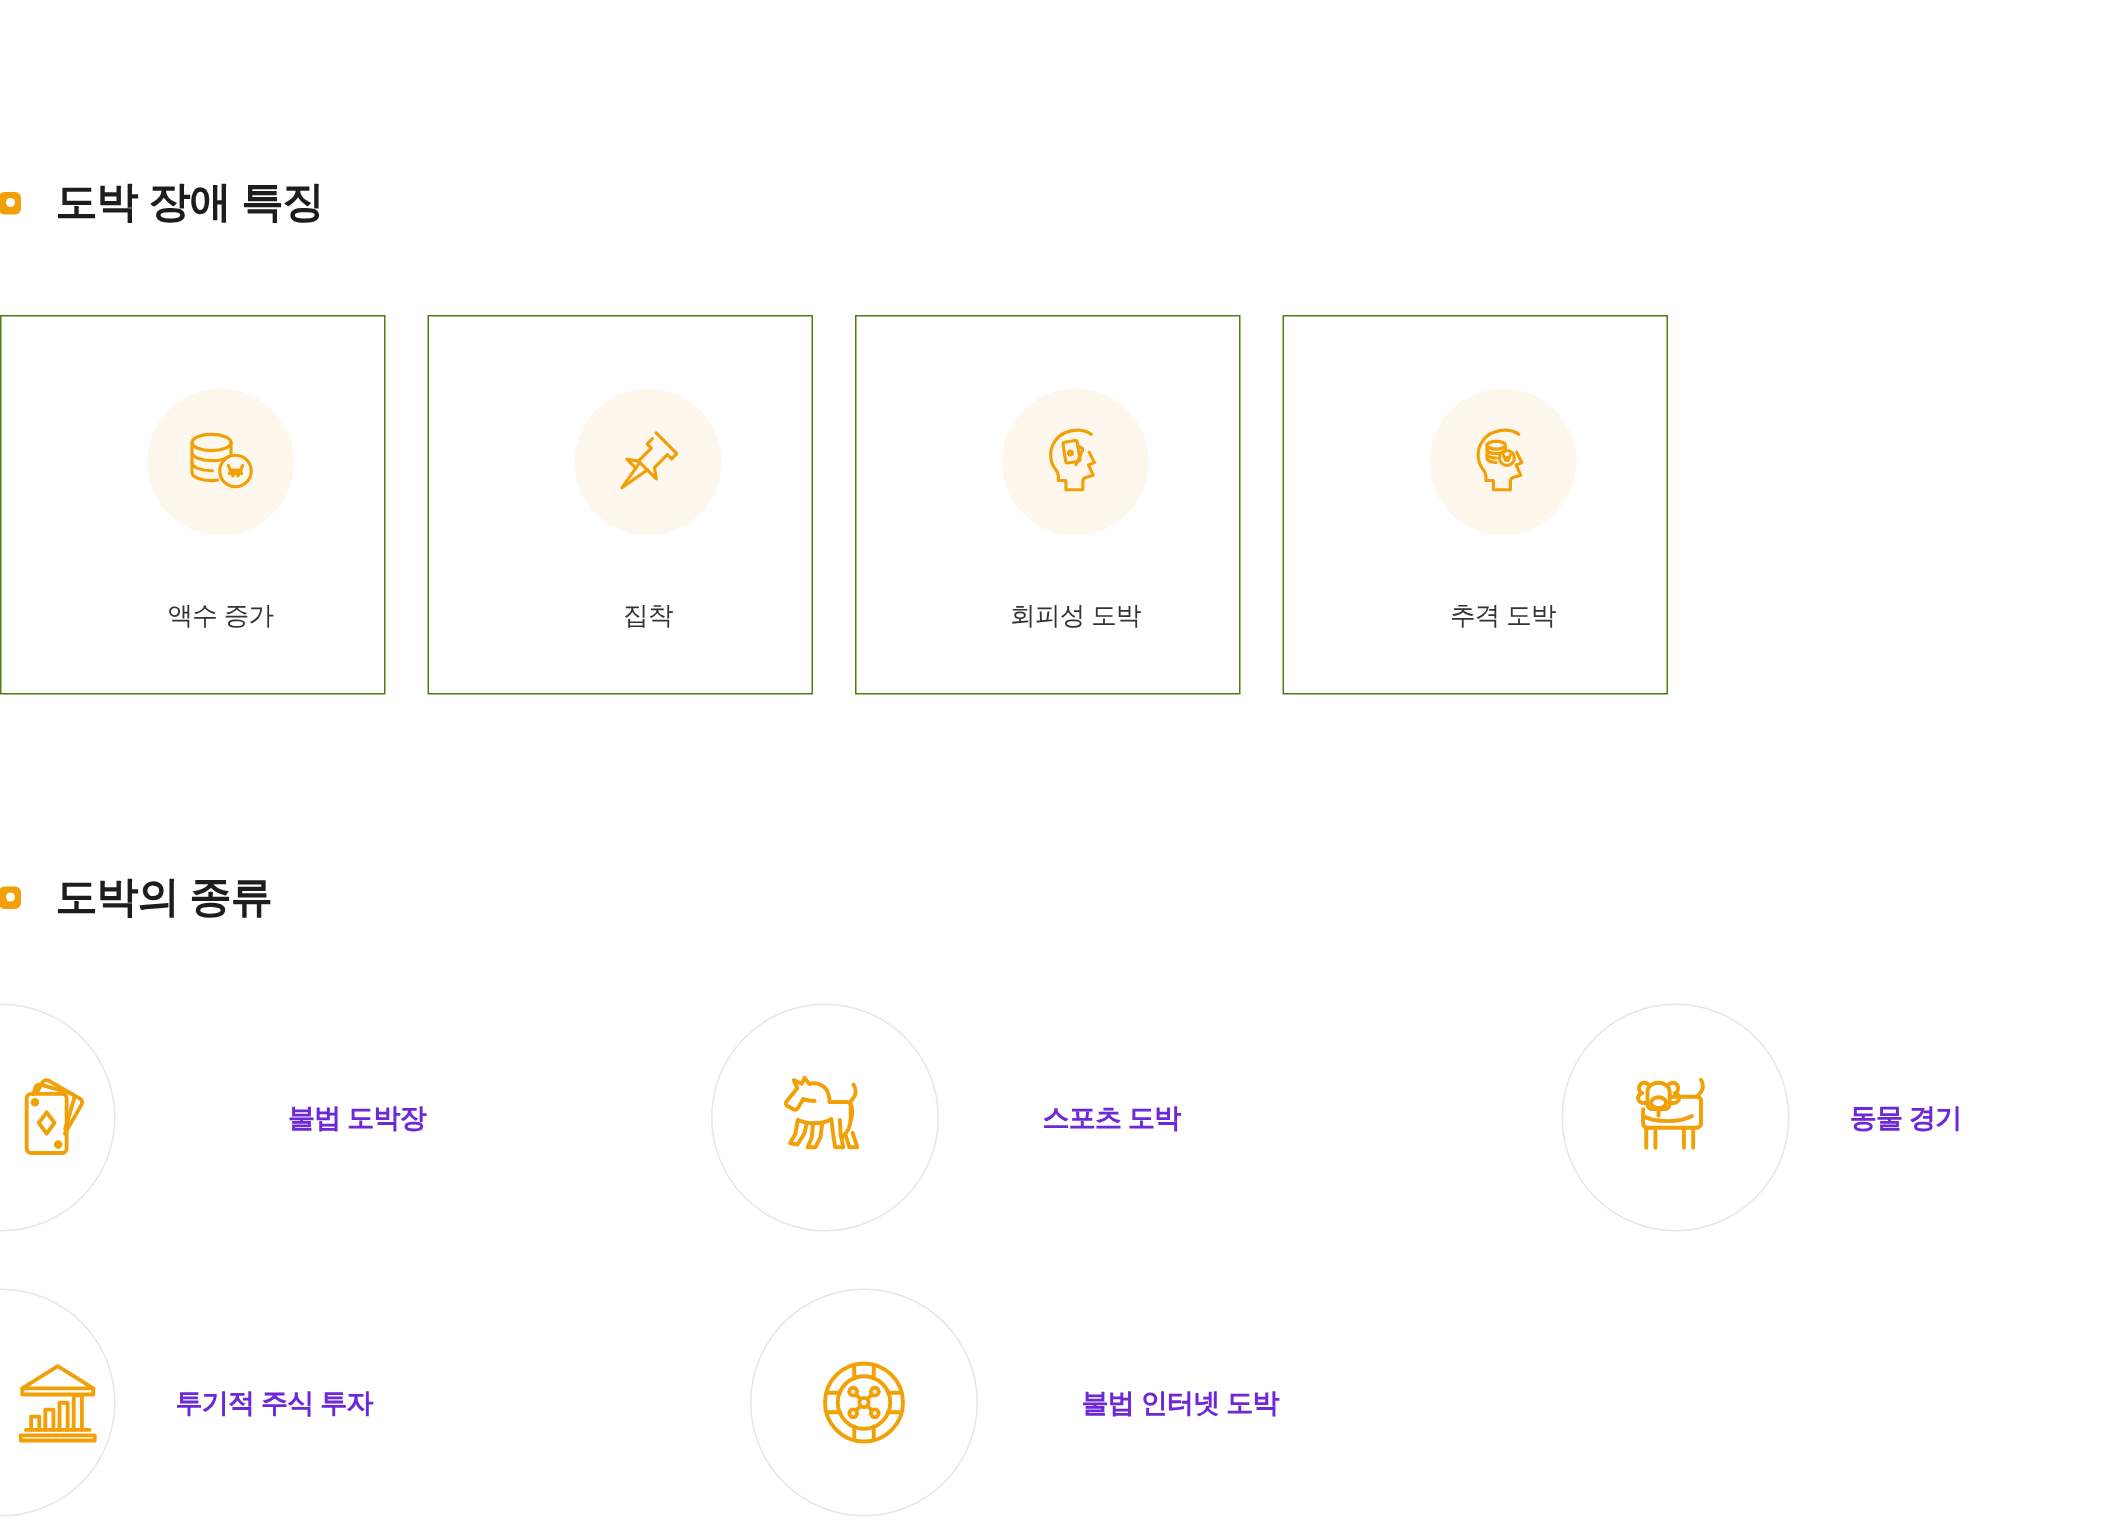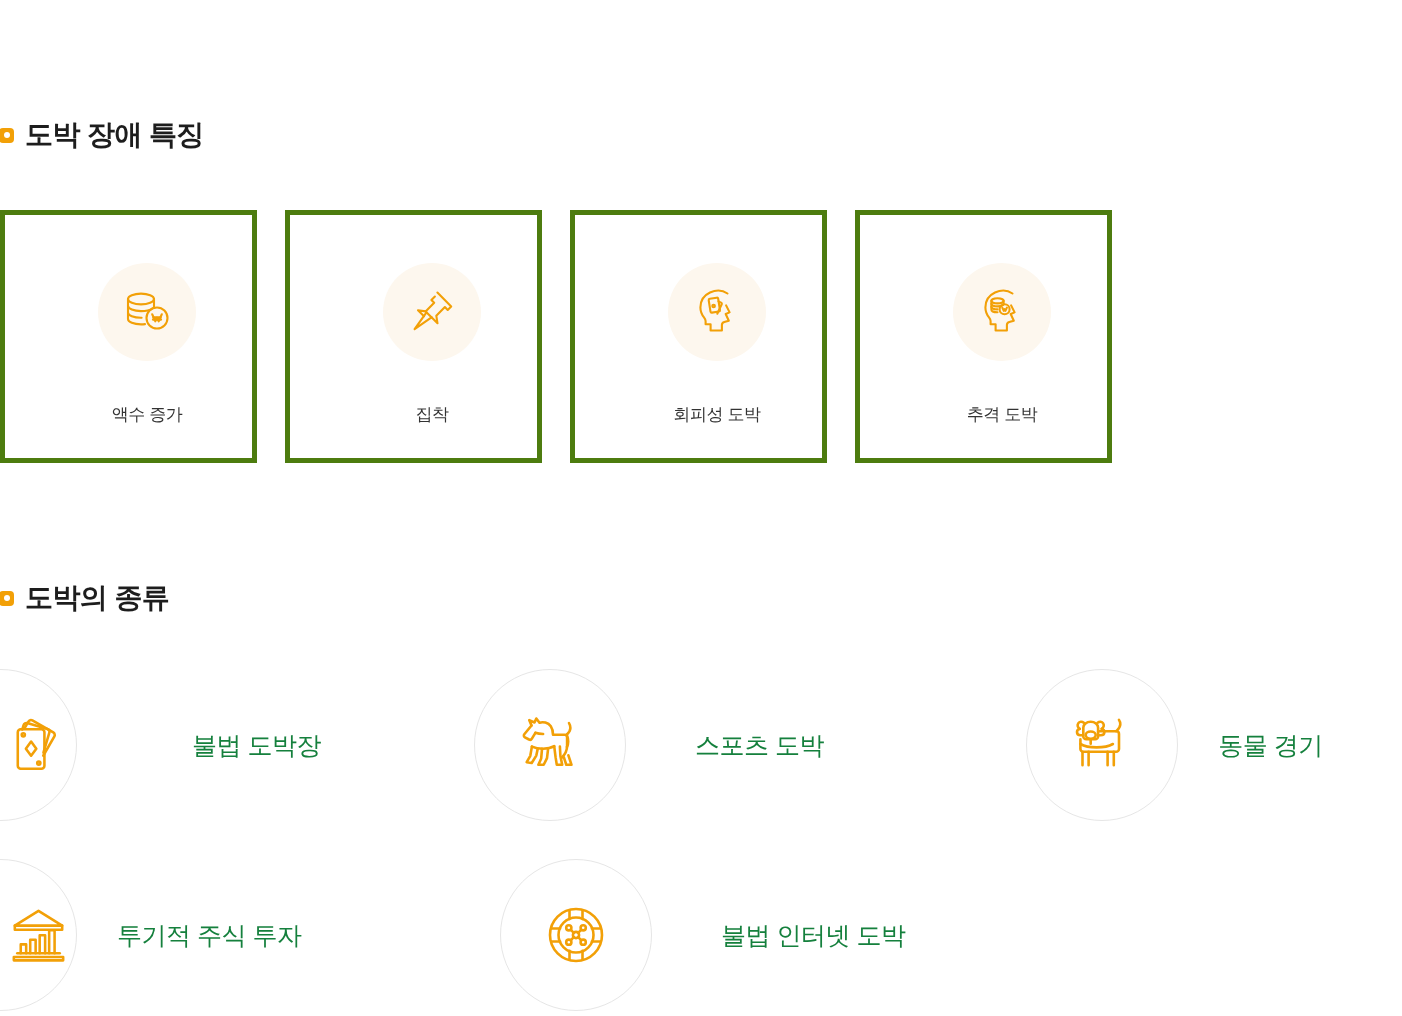--- a/index.html
+++ b/index.html
@@ -14,21 +14,21 @@
     overflow: hidden;
     font-family: "Liberation Sans", "DejaVu Sans", sans-serif;
     -webkit-font-smoothing: antialiased;
   }
 
   
   .section-heading {
     position: absolute;
     display: flex;
     align-items: center;
-    gap: 11px;
+    gap: 23px;
     left: 0;
     justify-content: space-between;
   }
   .bullet-icon {
     width: 15px;
     height: 15px;
     border-radius: 4px;
     background: #F2A007;
     position: relative;
     flex: 0 0 auto;
@@ -59,21 +59,21 @@
     position: absolute;
     left: 0;
     top: 210px;
     width: 1402px;
     display: flex;
     gap: 28px;
   }
   .feature-card {
     width: 257px;
     height: 253px;
-    border: 5px solid #4d7c0f;
+    border: 1px solid #4d7c0f;
     background: #ffffff;
     box-sizing: border-box;
     display: flex;
     flex-direction: column;
     align-items: center;
     padding-left: 37px;
   }
   .feature-card .icon-circle {
     width: 98px;
     height: 98px;
@@ -115,23 +115,23 @@
     border-radius: 50%;
     border: 1px solid #e6e6e6;
     background: #ffffff;
     display: flex;
     align-items: center;
     justify-content: center;
     flex: 0 0 auto;
   }
   .type-item .type-label {
     margin-left: 40px;
-    font-size: 25px;
-    font-weight: normal;
-    color: #15803d;
+    font-size: 18px;
+    font-weight: bold;
+    color: #6d28d9;
     letter-spacing: -0.5px;
     white-space: nowrap;
   }
   .type-item.offset-left { margin-left: 0; }
   .type-item.offset-mid  { margin-left: 23px; gap: 28px; }
   .type-item.offset-right{ margin-left: 28px; }
 
   svg { display: block; }
 </style>
 </head>

